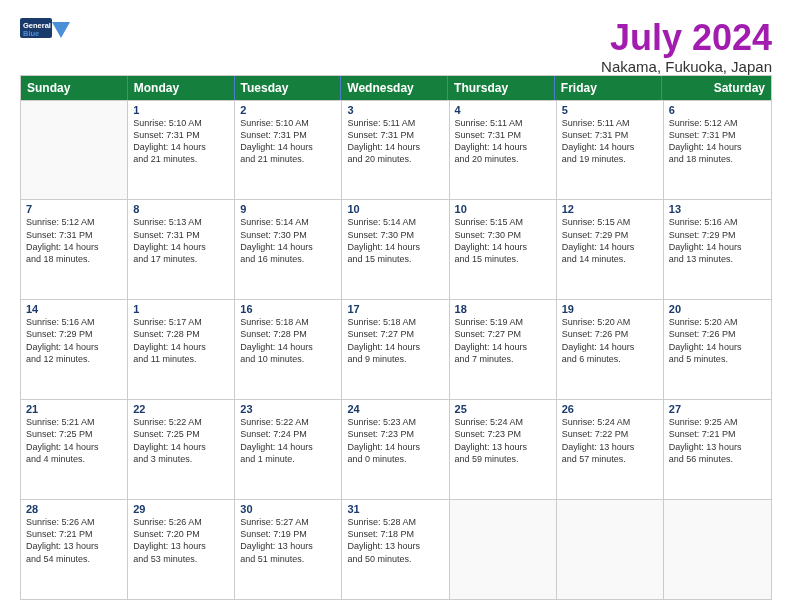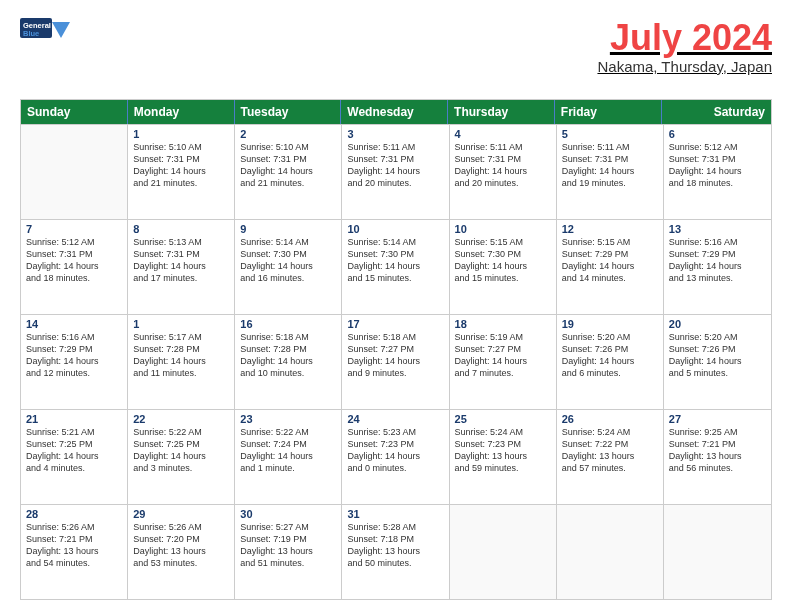--- a/index.html
+++ b/index.html
@@ -14,35 +14,34 @@
       width: 792px;
       height: 612px;
       padding: 18px 20px 12px 20px;
       display: flex;
       flex-direction: column;
     }
     .header {
       display: flex;
       justify-content: space-between;
       align-items: flex-start;
-      margin-bottom: 24px;
-      text-decoration: underline;
+      margin-bottom: 0;
     }
     .logo {
       display: flex;
       align-items: center;
       gap: 4px;
     }
     .title-block {
       text-align: right;
     }
     .main-title {
       font-size: 36px;
       font-weight: bold;
-      color: #ef4444;
+      color: #a21caf;
       line-height: 1.1;
     }
     .subtitle {
       font-size: 15px;
       color: #333;
       font-weight: normal;
     }
     .calendar {
       flex: 1;
       display: flex;
@@ -104,21 +103,21 @@
     <div class="logo">
         <svg width="50" height="40" viewBox="0 0 50 40">
           <polygon points="32,4 50,4 41,20" fill="#4a90d9"></polygon>
           <rect x="0" y="0" width="32" height="20" rx="2" fill="#1a3a6b"></rect>
           <text x="3" y="10" font-size="7.5" fill="white" font-family="Arial" font-weight="bold">General</text>
           <text x="3" y="18" font-size="7.5" fill="#4a90d9" font-family="Arial" font-weight="bold">Blue</text>
         </svg>
       </div>
     <div class="title-block">
       <div class="main-title">July 2024</div>
-      <div class="subtitle">Nakama, Thursday, Japan</div>
+      <div class="subtitle">Nakama, Fukuoka, Japan</div>
     </div>
   </div>
 
   <div class="calendar">
     <div class="cal-header-row">
     <div class="cal-header-cell">Sunday</div>
         <div class="cal-header-cell">Monday</div>
         <div class="cal-header-cell">Tuesday</div>
         <div class="cal-header-cell">Wednesday</div>
         <div class="cal-header-cell">Thursday</div>

